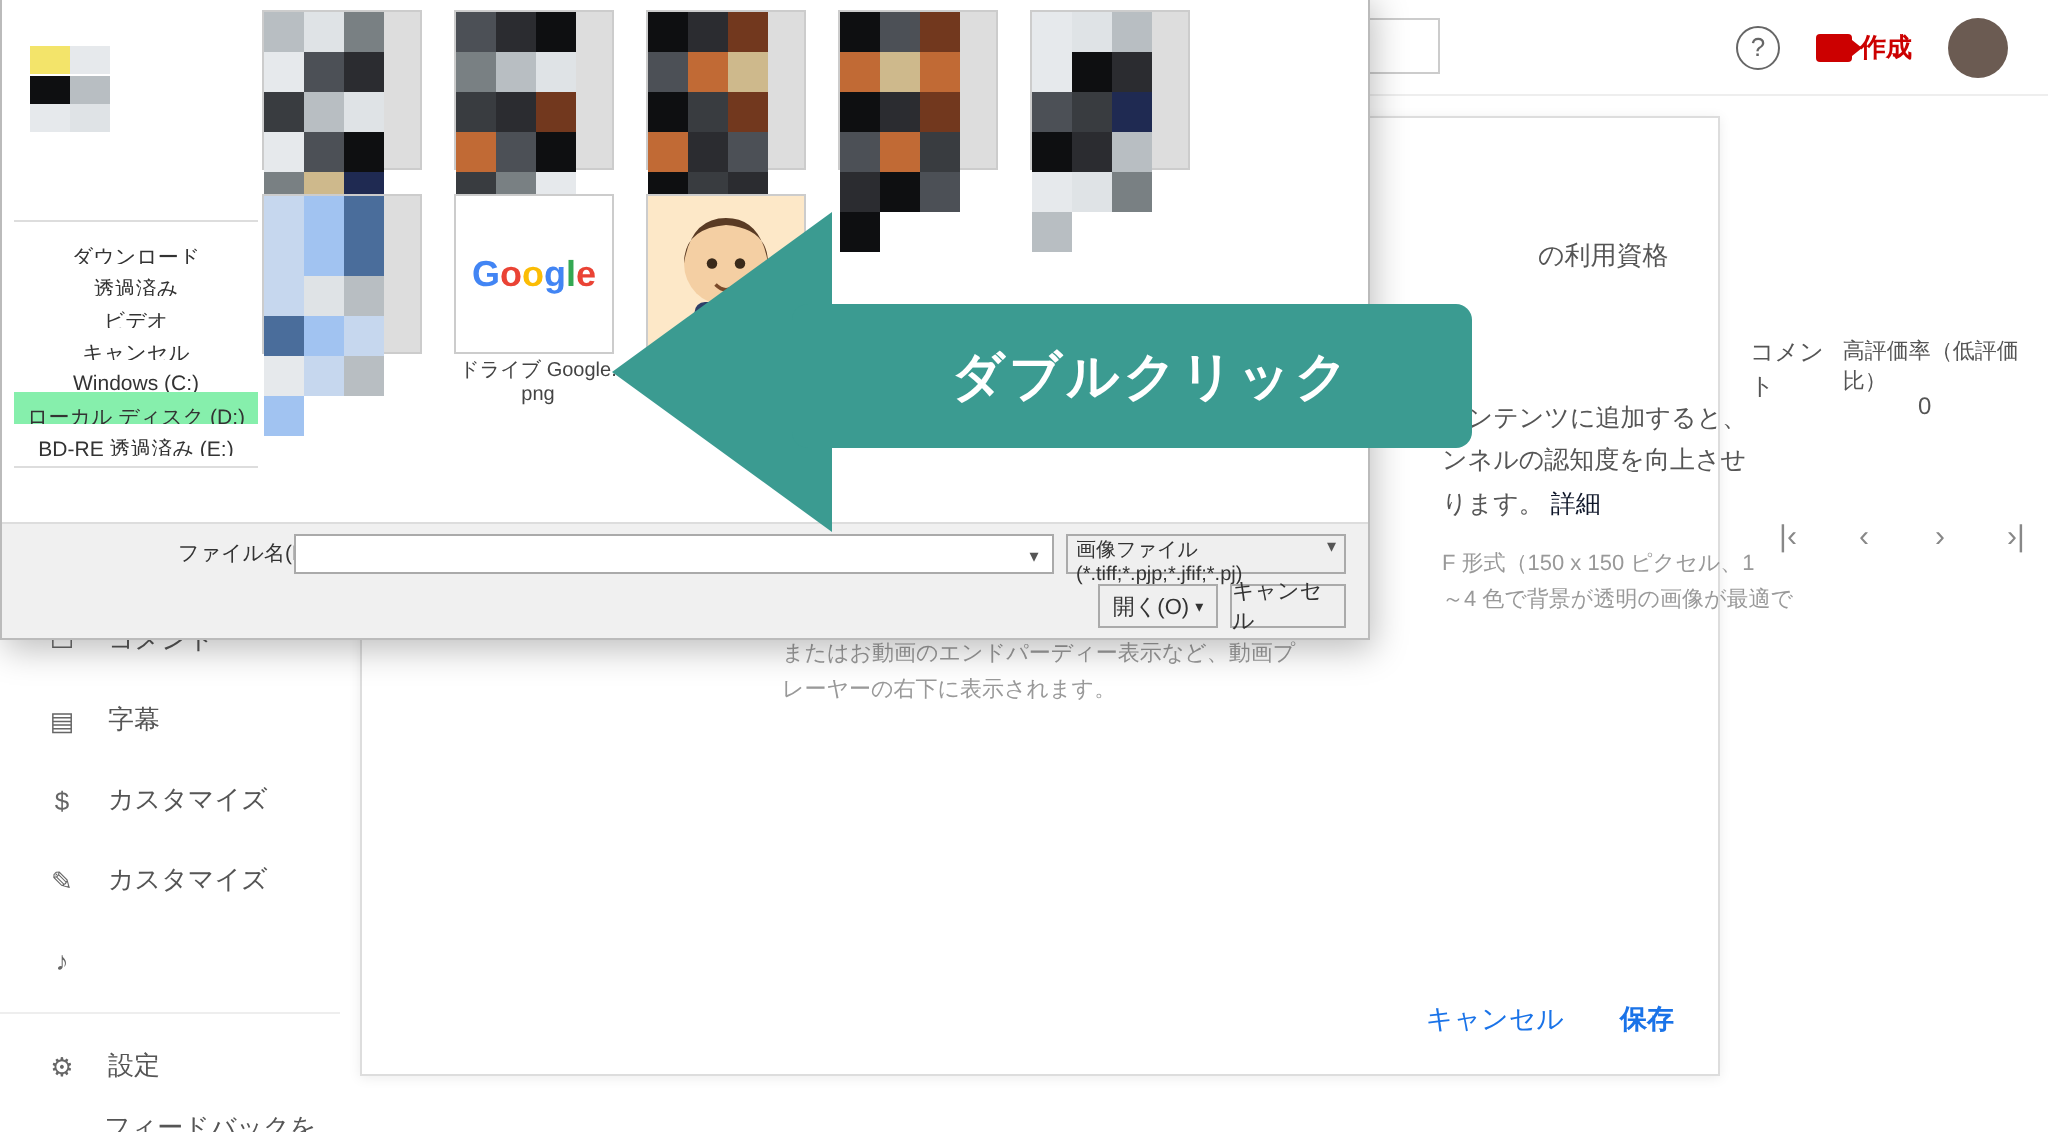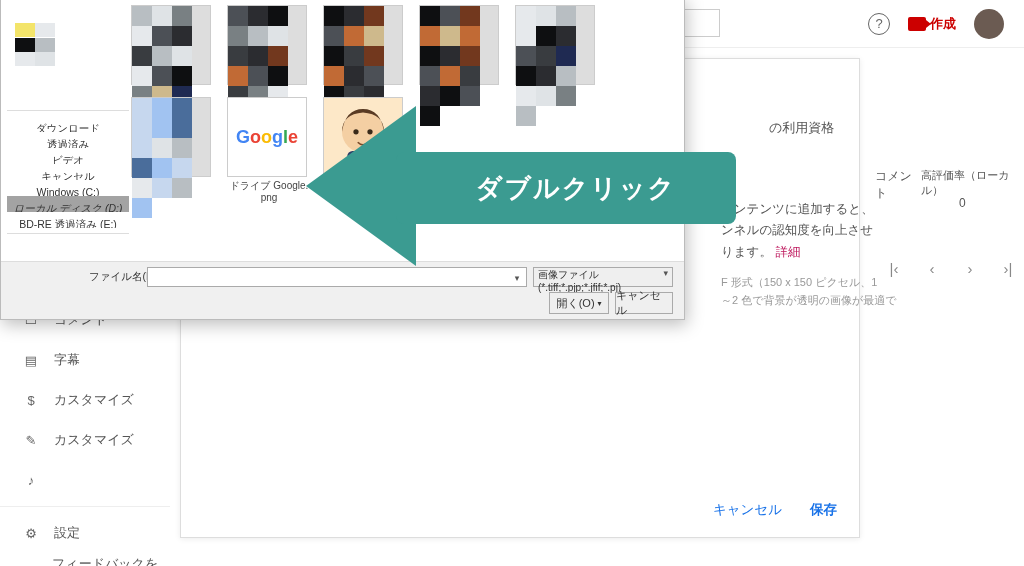--- a/index.html
+++ b/index.html
@@ -20,41 +20,41 @@
   .create-btn .cam::after { content:""; position:absolute; right:-5px; top:3px; border-left:5px solid #c00; border-top:4px solid transparent; border-bottom:4px solid transparent; }
   .avatar-badge { width:30px; height:30px; border-radius:50%; background:#6b5b52; }
 
   .sidebar { position:absolute; left:0; top:300px; width:170px; }
   .sidebar .item { display:flex; align-items:center; gap:14px; height:40px; padding-left:22px; color:#555; font-size:13px; }
   .sidebar .ico { width:18px; height:18px; display:flex; align-items:center; justify-content:center; color:#666; }
 
   .content-panel { position:absolute; left:180px; top:58px; width:680px; height:480px; background:#fff; border:1px solid #ddd; box-shadow:0 1px 6px rgba(0,0,0,0.08); }
   .content-panel .heading { position:absolute; top:60px; left:540px; font-size:13px; color:#555;margin-left:48px; }
   .content-panel .desc { position:absolute; top:140px; left:540px; width:310px; color:#555; font-size:12.5px; line-height:1.7; }
-  .content-panel .desc a { color:#be185d; text-decoration:none; }
+  .content-panel .desc a { color:#0f172a; text-decoration:none; }
   .content-panel .hint { position:absolute; top:215px; left:540px; width:310px; color:#999; font-size:11px; line-height:1.6; }
   .content-panel .hint2 { position:absolute; top:260px; left:210px; width:260px; color:#999; font-size:11px; line-height:1.6; }
   .content-panel .btnrow { position:absolute; bottom:12px; right:18px; display:flex; gap:20px; }
   .content-panel .btnrow button { border:none; background:none; color:#1a73e8; font-size:13.5px; cursor:pointer; padding:6px 4px; }
   .content-panel .btnrow button.save { font-weight:700; }
 
   .metrics { position:absolute; top:168px; left:875px; width:150px; display:flex; justify-content:space-between; color:#555; font-size:12px; }
   .metrics .num { position:absolute; top:28px; left:84px; }
   .pager { position:absolute; top:260px; left:886px; display:flex; gap:22px; color:#888; font-size:15px; }
   .pager span { width:16px; text-align:center; }
 
   
   .filedialog {
     position:absolute; left:0; top:-4px; width:685px; height:324px; background:#fff;
     border:1px solid #bbb; box-shadow:2px 5px 16px rgba(0,0,0,0.25);
   }
   .fd-body { position:absolute; left:0; right:0; top:0; bottom:60px; }
   .fd-nav { position:absolute; left:6px; top:5px; width:122px; }
   .fd-nav .navitem { display:flex; align-items:center; gap:5px; height:16px; padding:1px 3px; font-size:10.5px; color:#333; white-space:nowrap; overflow:hidden;flex-direction:column; }
-  .fd-nav .navitem.sel { background:#a3a3a3;font-style:italic; }
+  .fd-nav .navitem.sel { background:#86efac; }
   .fd-nav .nico { width:12px; height:10px; display:inline-block; }
   .c-blue { background:#2a7ed6; }
   .c-teal { background:#29a79c; }
   .c-gray { background:#b7b7b7; }
   .c-black { background:#222; }
   .c-lav  { background:#9aa4d6; }
   .fd-nav .divider { height:1px; background:#ddd; margin:5px 0; }
   .fd-grid { position:absolute; left:130px; right:8px; top:8px; bottom:0; display:flex; flex-wrap:wrap; gap:12px; align-content:flex-start; }
   .thumb { width:84px; text-align:center; }
   .thumb .timg { width:80px; height:80px; background:#ddd; border:1px solid #ccc; display:flex; flex-wrap:wrap; }
@@ -136,42 +136,43 @@
         <span>設定</span>
       </div>
     <div class="item">
         <span class="ico">⚑</span>
         <span>フィードバックを送信</span>
       </div>
   </div>
 
   <div class="metrics">
     <span>コメント</span>
-    <span style="font-size:11px">高評価率（ローカル）</span>
+    <span style="font-size:11px">高評価率（低評価比）</span>
     <span class="num">0</span>
   </div>
   <div class="pager">
     <span>|‹</span>
     <span>‹</span>
     <span>›</span>
     <span>›|</span>
   </div>
 
   <div class="content-panel">
     <div class="heading">の利用資格</div>
     <div class="desc">
       <span>コンテンツに追加すると、</span><br>
       <span>ンネルの認知度を向上させ</span><br>
       <span>ります。</span>
       <a>詳細</a>
     </div>
     <div class="hint">
       <span>F 形式（150 x 150 ピクセル、1</span><br>
-      <span>～2 色で背景が透明の画像が最適で</span>
-    </div>
+      <span>～4 色で背景が透明の画像が最適で</span>
+    </div>
+    <div class="hint2">またはお動画のエンドパーディー表示など、動画プレーヤーの右下に表示されます。</div>
     <div class="btnrow">
       <button>キャンセル</button>
       <button class="save">保存</button>
     </div>
   </div>
 </div>
 
 <div class="filedialog">
   <div class="fd-body">
     <div class="mini">

